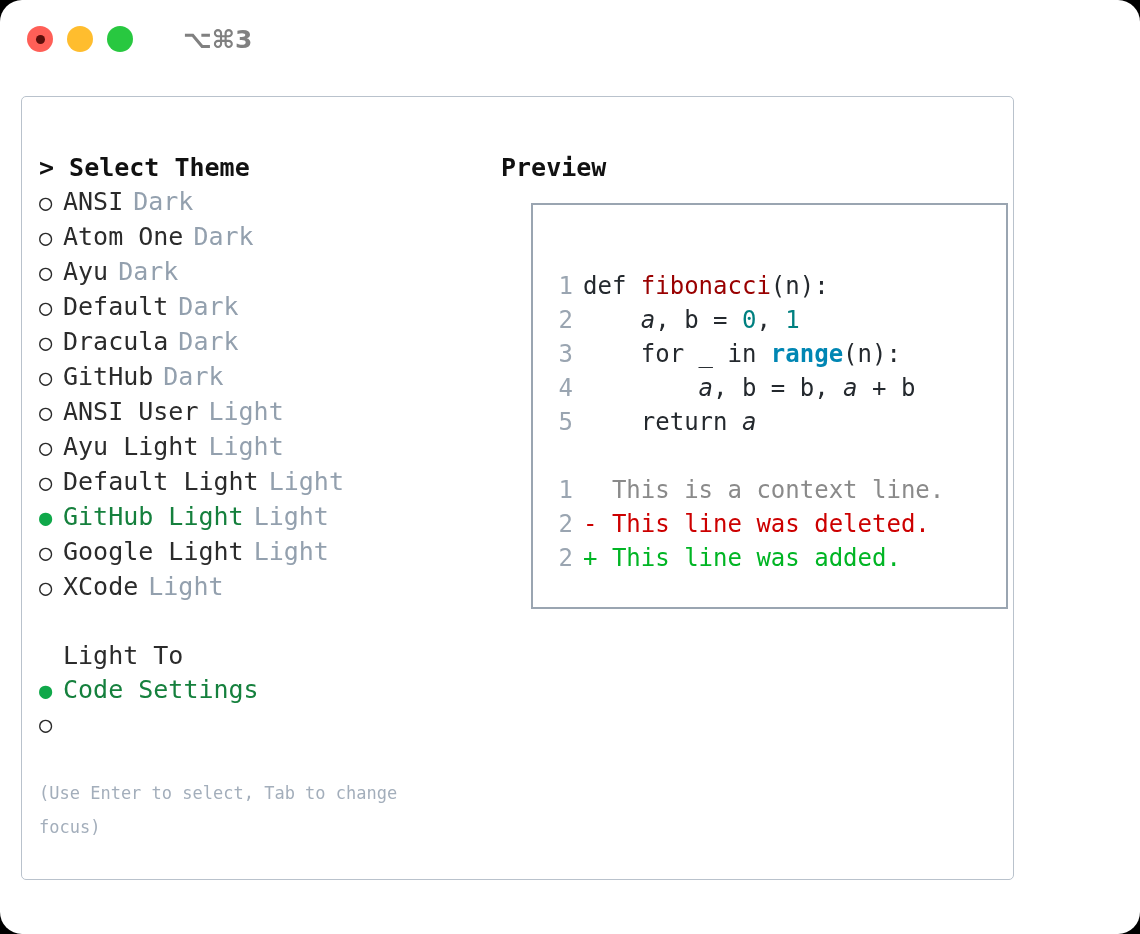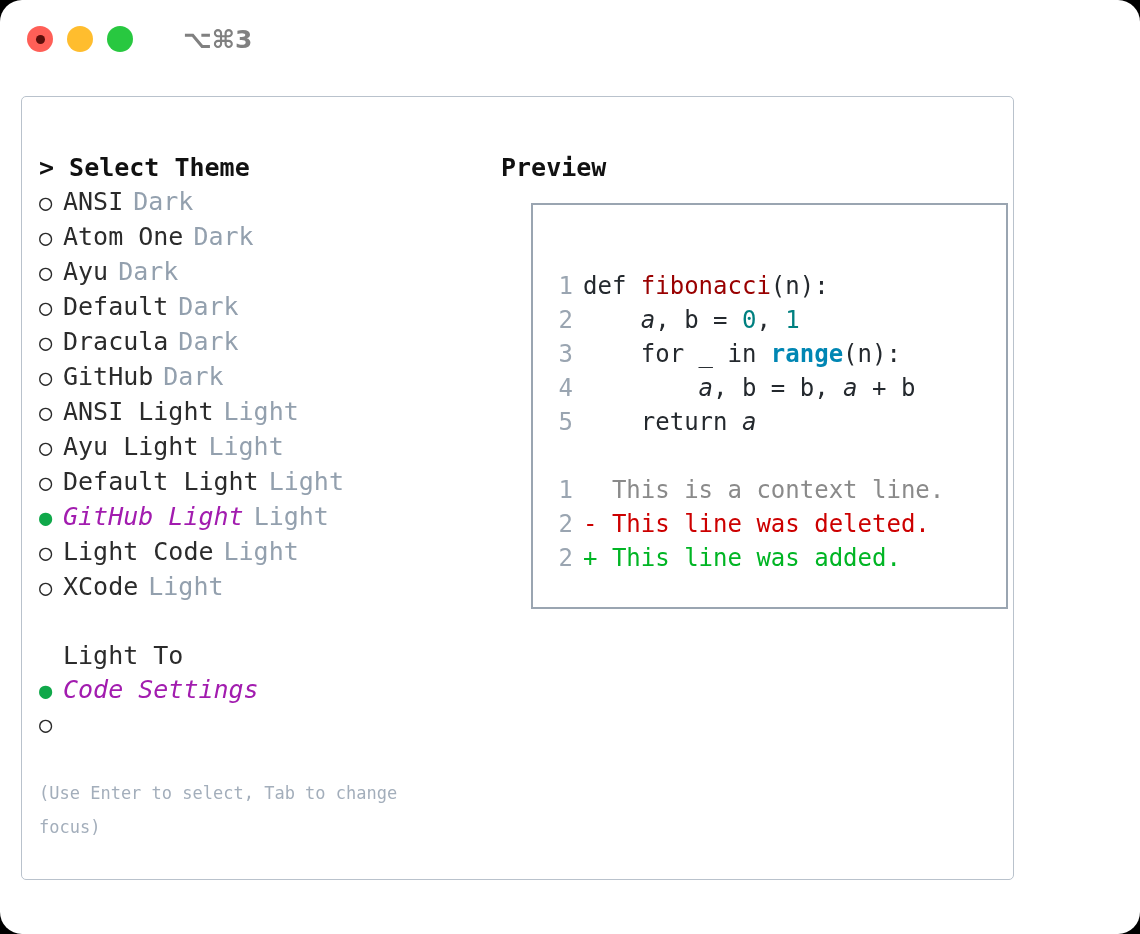--- a/index.html
+++ b/index.html
@@ -120,21 +120,21 @@
   }
   .bullet {
     width: 24px;
     display: inline-block;
     flex: 0 0 24px;
     color: #2b2b2b;
     font-size: 22px;
   }
   .opt-row.selected .bullet { color: #10a84a; }
   .opt-label { color: #2b2b2b; }
-  .opt-row.selected .opt-label { color: #a21caf; font-style: italic; }
+  .opt-row.selected .opt-label { color: #15803d; }
   .opt-cat {
     color: #93a0ae;
     margin-left: 10px;
   }
 
   .spacer-sm { height: 34px; }
 
   .subhead {
     font-size: 25px;
     color: #2b2b2b;
@@ -210,25 +210,25 @@
 
       <div id="left-col">
         <div class="section-title">&gt; Select Theme</div>
         <div id="theme-list">
             <div class="opt-row"><span class="bullet">○</span><span class="opt-label">ANSI</span><span class="opt-cat">Dark</span></div>
             <div class="opt-row"><span class="bullet">○</span><span class="opt-label">Atom One</span><span class="opt-cat">Dark</span></div>
             <div class="opt-row"><span class="bullet">○</span><span class="opt-label">Ayu</span><span class="opt-cat">Dark</span></div>
             <div class="opt-row"><span class="bullet">○</span><span class="opt-label">Default</span><span class="opt-cat">Dark</span></div>
             <div class="opt-row"><span class="bullet">○</span><span class="opt-label">Dracula</span><span class="opt-cat">Dark</span></div>
             <div class="opt-row"><span class="bullet">○</span><span class="opt-label">GitHub</span><span class="opt-cat">Dark</span></div>
-            <div class="opt-row"><span class="bullet">○</span><span class="opt-label">ANSI Light</span><span class="opt-cat">Light</span></div>
+            <div class="opt-row"><span class="bullet">○</span><span class="opt-label">ANSI User</span><span class="opt-cat">Light</span></div>
             <div class="opt-row"><span class="bullet">○</span><span class="opt-label">Ayu Light</span><span class="opt-cat">Light</span></div>
             <div class="opt-row"><span class="bullet">○</span><span class="opt-label">Default Light</span><span class="opt-cat">Light</span></div>
             <div class="opt-row selected"><span class="bullet">●</span><span class="opt-label">GitHub Light</span><span class="opt-cat">Light</span></div>
-            <div class="opt-row"><span class="bullet">○</span><span class="opt-label">Light Code</span><span class="opt-cat">Light</span></div>
+            <div class="opt-row"><span class="bullet">○</span><span class="opt-label">Google Light</span><span class="opt-cat">Light</span></div>
             <div class="opt-row"><span class="bullet">○</span><span class="opt-label">XCode</span><span class="opt-cat">Light</span></div>
           </div>
 
         <div class="spacer-sm"></div>
 
         <div class="subhead">Light To</div>
         <div id="apply-list">
             <div class="opt-row selected"><span class="bullet">●</span><span class="opt-label">Code Settings</span></div>
             <div class="opt-row"><span class="bullet">○</span></div>
           </div>

